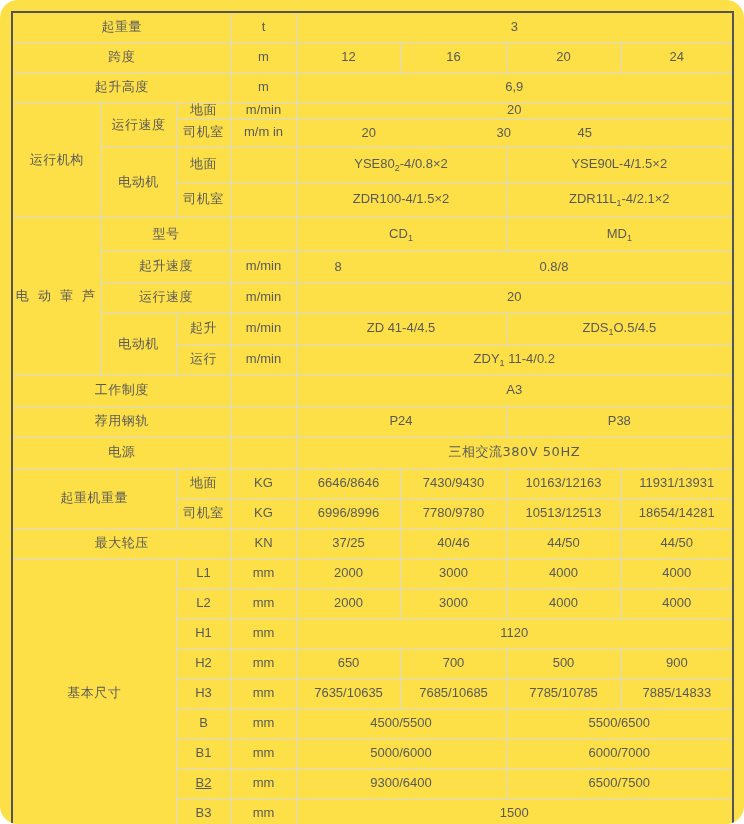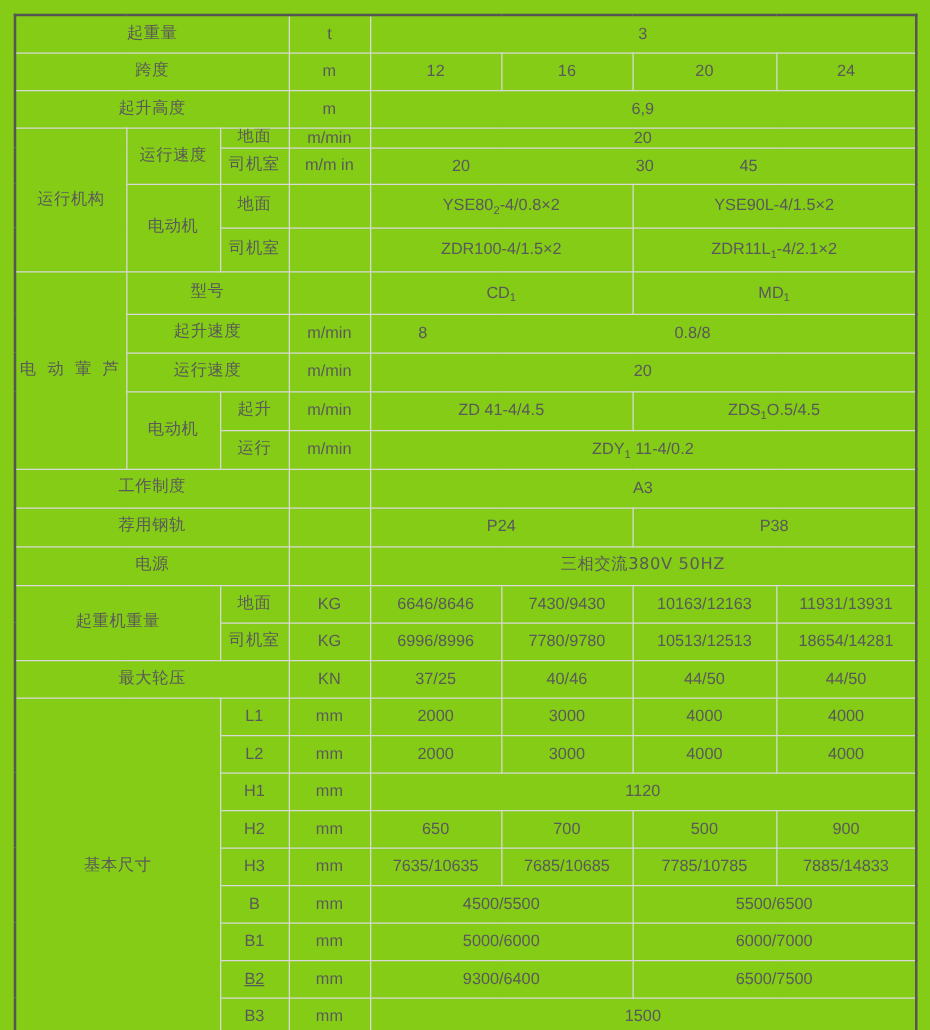--- a/index.html
+++ b/index.html
@@ -10,23 +10,24 @@
   }
   body {
     font-family: "Liberation Sans", "DejaVu Sans", sans-serif;
     color: #4a4a4a;
     -webkit-font-smoothing: antialiased;
   }
   #spec-sheet {
     width: 744px;
     height: 824px;
     position: relative;
-    background: #84cc16;
+    background: #fde047;
     box-sizing: border-box;
     overflow: hidden;
+    border-radius: 18px;
   }
   table.spec {
     border-collapse: collapse;
     table-layout: fixed;
     width: 721px;
     margin-left: 11px;
     margin-top: 11px;
   }
   table.spec td {
     border: 1px solid #d9d9d9;
@@ -132,22 +133,22 @@
         <td class="unit">m/min</td>
         <td class="val" colspan="4">20</td>
       </tr>
 
       <tr>
         <td class="cn" style="height:28px">司机室</td>
         <td class="unit">m/m in</td>
         <td colspan="4" style="position:relative;padding:0">
           <div class="splitrow" style="height:28px">
             <span class="seg" style="left:65px">20</span>
-            <span class="seg" style="left:212px">30</span>
-            <span class="seg" style="left:295px">45</span>
+            <span class="seg" style="left:200px">30</span>
+            <span class="seg" style="left:281px">45</span>
           </div>
         </td>
       </tr>
 
       <tr>
         <td class="cn" rowspan="2">电动机</td>
         <td class="cn" style="height:34px">地面</td>
         <td class="unit"></td>
         <td class="code" colspan="2"><span>YSE80</span><sub>2</sub><span>-4/0.8×2</span></td>
         <td class="code" colspan="2">YSE90L-4/1.5×2</td>

